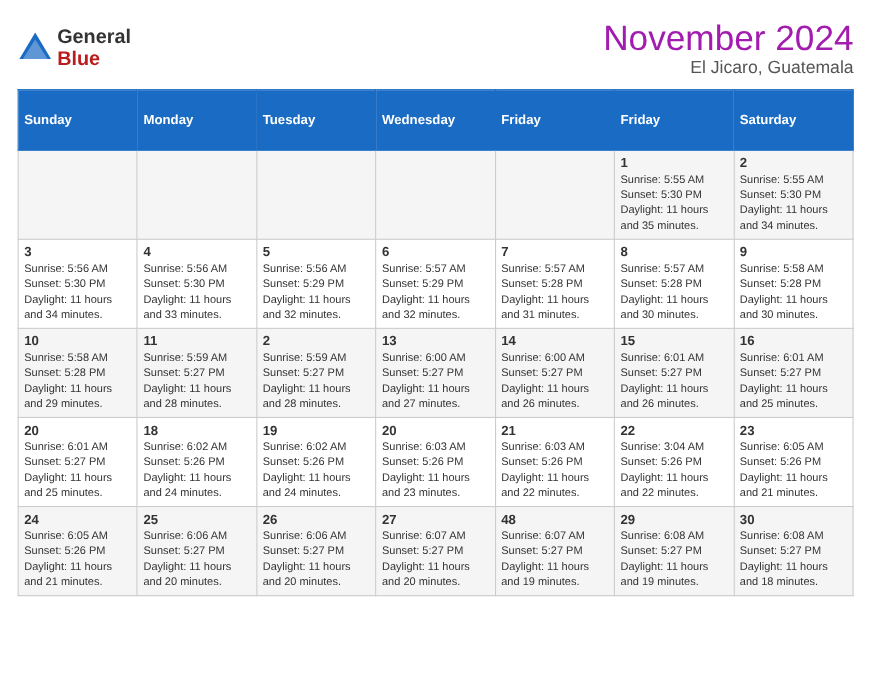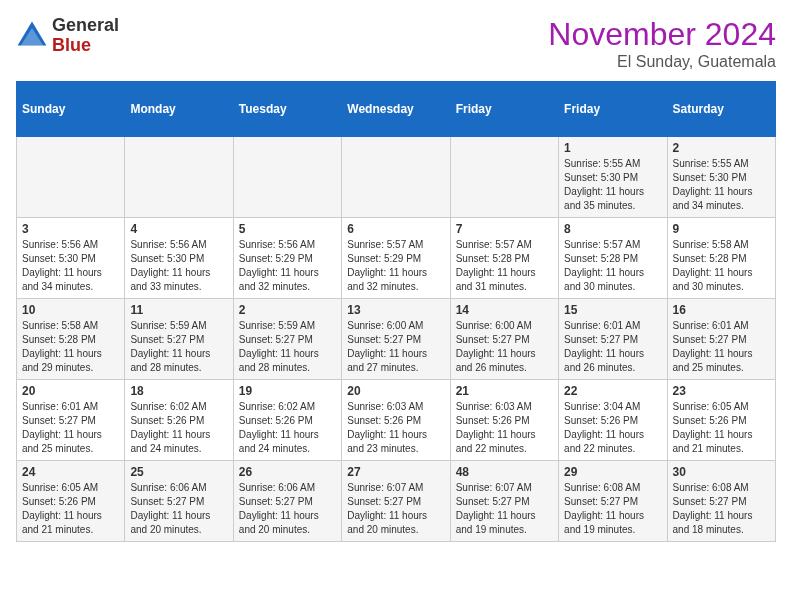--- a/index.html
+++ b/index.html
@@ -6,21 +6,21 @@
     body {
       font-family: Arial, sans-serif;
       background: #fff;
       width: 792px;
       min-height: 612px;
       padding: 16px;
     }
     .header {
       display: flex;
       justify-content: space-between;
-      align-items: flex-start;
+      align-items: center;
       margin-bottom: 10px;
     }
     .logo {
       display: flex;
       align-items: center;
       gap: 4px;
     }
     .logo-text {
       font-size: 18px;
       font-weight: bold;
@@ -102,21 +102,21 @@
       <polygon points="20,2 38,32 2,32" fill="#1a6bc4"></polygon>
       <polygon points="20,10 34,32 6,32" fill="#fff" opacity="0.3"></polygon>
     </svg>
     <div class="logo-text">
       <span class="general">General</span>
       <span class="blue">Blue</span>
     </div>
   </div>
   <div class="title-block">
     <h1>November 2024</h1>
-    <h2>El Sunday, Guatemala</h2>
+    <h2>El Jicaro, Guatemala</h2>
   </div>
 </div>
 
 <table>
   <thead>
     <tr>
     <th>Sunday</th>
         <th>Monday</th>
         <th>Tuesday</th>
         <th>Wednesday</th>

